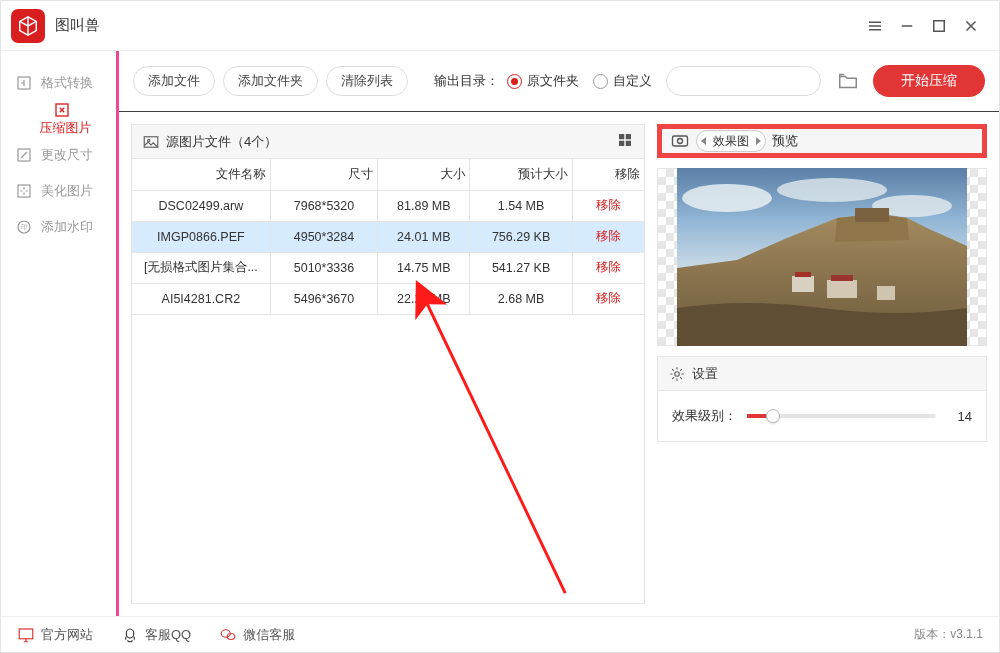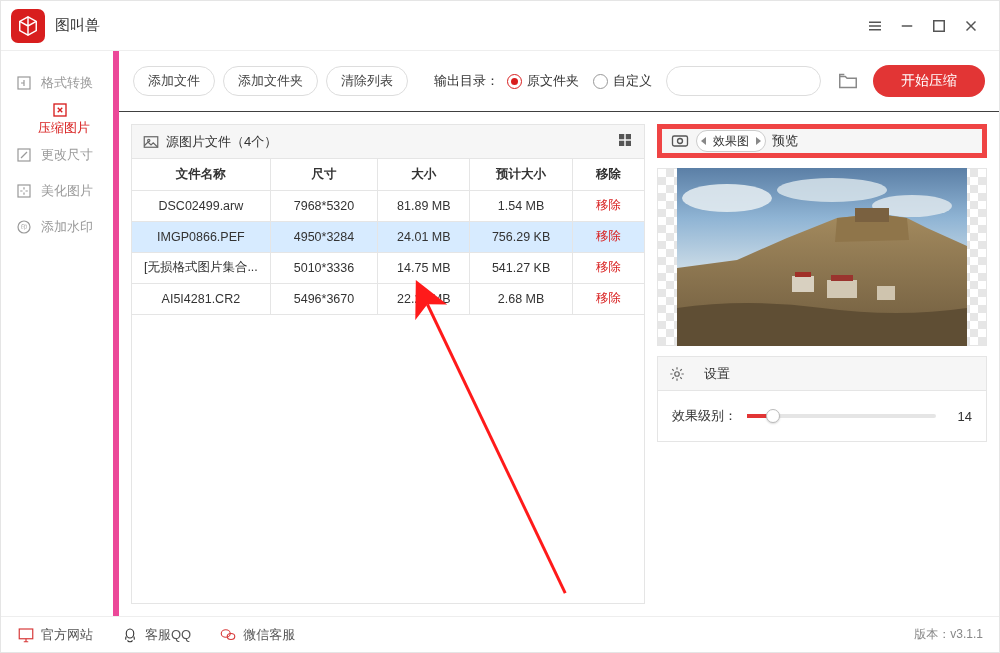--- a/index.html
+++ b/index.html
@@ -35,21 +35,21 @@
   .winbtn {
     width: 32px; height: 32px; display: flex; align-items: center; justify-content: center;
     color: #555; cursor: pointer;
   }
   .winbtn svg { width: 18px; height: 18px; }
 
   
   .layout { display: flex; height: calc(100% - 50px - 36px); }
   .sidebar {
     width: 118px;
-    border-right: 6px solid #ec4899;
+    border-right: 3px solid #ec4899;
     padding-top: 14px;
   }
   .side-item {
     display: flex; align-items: center;
     height: 36px; padding-left: 14px;
     color: #999; cursor: pointer; font-size: 13px;
   }
   .side-item.active { color: #d81e1e; flex-direction: column; }
   .side-icon {
     width: 18px; height: 18px; margin-right: 8px;
@@ -112,21 +112,21 @@
   }
   .table-header .ico { width: 18px; height: 18px; margin-right: 6px; color: #666; display:inline-flex; align-items:center; justify-content:center;}
   .grid-icon { margin-left: auto; color: #555; }
   table { width: 100%; border-collapse: collapse; table-layout: fixed; }
   th, td {
     border: 1px solid #e5e5e5; border-top: none;
     height: 31px; text-align: center; font-size: 12.5px;
     overflow: hidden; text-overflow: ellipsis; white-space: nowrap;
     padding: 0 4px;
   }
-  th { background: #fff; font-weight: bold; color: #333; }
+  th { background: #fff; font-weight: normal; color: #333; text-align: right; }
   th:first-child, td:first-child { border-left: none; }
   th:last-child, td:last-child { border-right: none; }
   tr.sel td { background: #d7ebff; }
   .col-name  { width: 27%; }
   .col-dim   { width: 21%; }
   .col-size  { width: 18%; }
   .col-est   { width: 20%; }
   .col-del   { width: 14%; }
   .del-link { color: #d81e1e; cursor: pointer; }
 
@@ -164,21 +164,21 @@
     background-size: 16px 16px;
     background-position: 0 0, 0 8px, 8px -8px, -8px 0;
     display: flex; align-items: center; justify-content: center;
     position: relative;
   }
   .preview-image svg { width: 290px; height: 178px; }
 
   .settings-box { border: 1px solid #e5e5e5; padding-bottom: 12px; }
   .settings-head {
     height: 34px; background: #f6f6f6; border-bottom: 1px solid #e5e5e5;
-    display: flex; align-items: center; padding: 0 10px; gap: 18px;
+    display: flex; align-items: center; padding: 0 10px; gap: 6px;
   }
   .gear-ico { width: 18px; height: 18px; color: #666; display:inline-flex; align-items:center; justify-content:center;}
   .slider-row {
     display: flex; align-items: center; padding: 16px 14px 4px; gap: 10px;
   }
   .slider-track {
     position: relative; flex: 1; height: 4px; background: #e5e5e5; border-radius: 2px;
   }
   .slider-fill {
     position: absolute; left: 0; top: 0; height: 100%; background: #e23535;

